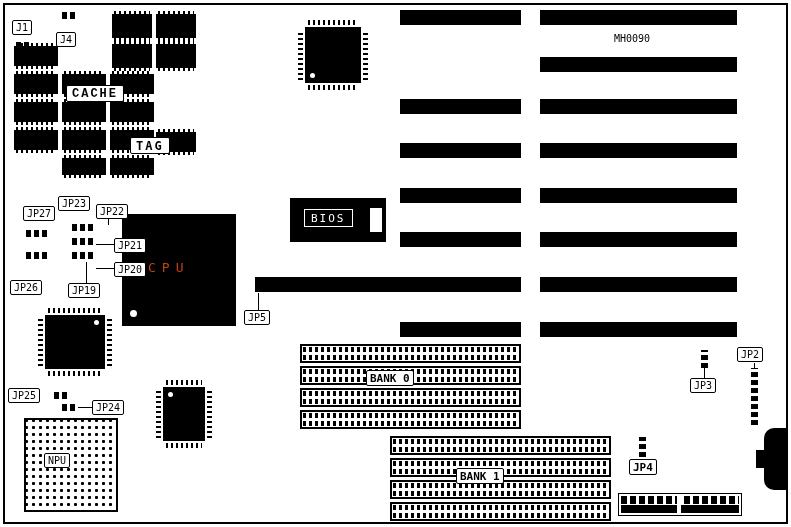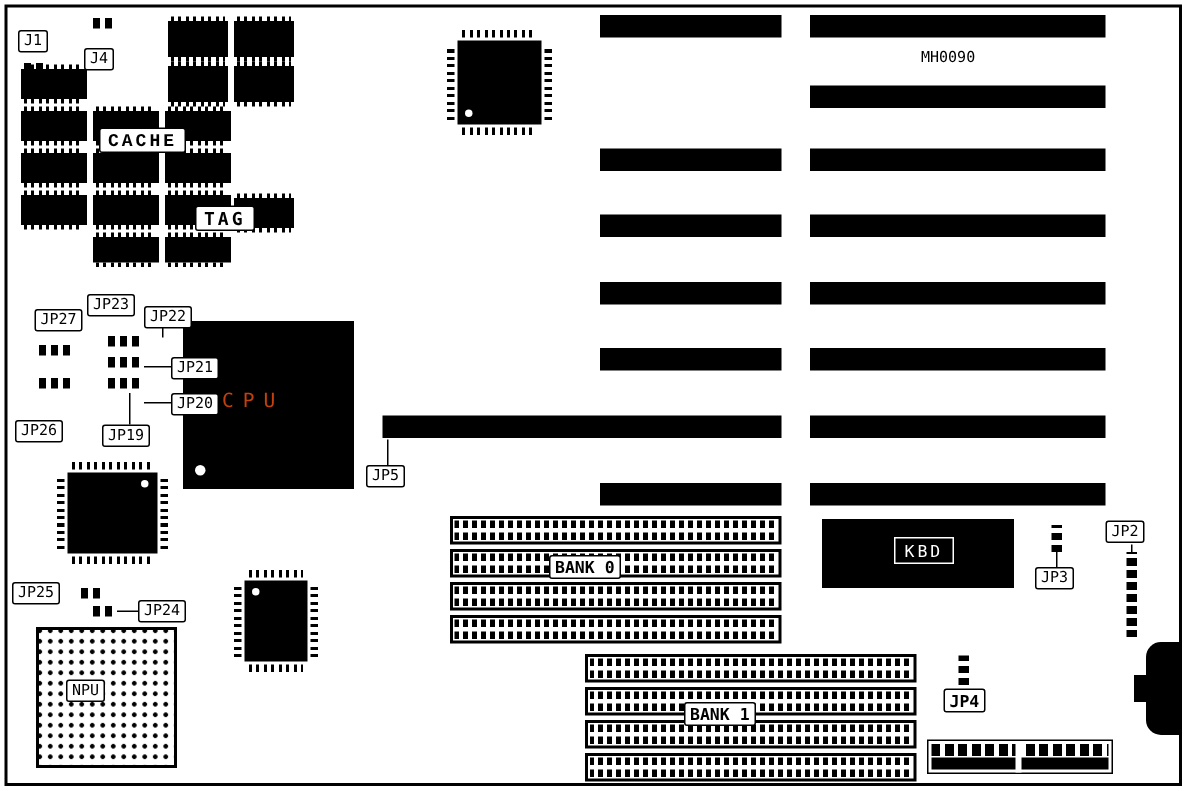--- a/index.html
+++ b/index.html
@@ -159,20 +159,24 @@
 
   <div class="qfp" style="left:298px;top:20px;width:70px;height:70px;">
     <div class="pt"></div>
     <div class="pb"></div>
     <div class="pl"></div>
     <div class="pr"></div>
     <div class="die"></div>
     <div class="dot" style="left:12px;bottom:12px;width:5px;height:5px;"></div>
   </div>
 
+  <div class="bigchip" style="left:290px;top:198px;width:96px;height:44px;">
+    <span class="framed" style="left:14px;top:11px;">BIOS</span>
+    <div style="position:absolute;right:4px;top:10px;width:12px;height:24px;background:#fff;"></div>
+  </div>
 
   <div class="label" style="left:8px;top:388px;text-align:right;">JP25</div>
   <div class="jh" style="left:54px;top:392px;width:13px;"></div>
   <div class="jh" style="left:62px;top:404px;width:16px;"></div>
   <div class="line" style="left:78px;top:407px;width:14px;height:1px;"></div>
   <div class="label" style="left:92px;top:400px;">JP24</div>
 
   <div class="pga" style="left:24px;top:418px;width:94px;height:94px;"></div>
   <div class="label" style="left:44px;top:453px;">NPU</div>
 
@@ -181,23 +185,20 @@
   <div class="simm" style="left:300px;top:388px;width:221px;"></div>
   <div class="simm" style="left:300px;top:410px;width:221px;"></div>
   <div class="label bold" style="left:366px;top:370px;">BANK 0</div>
 
   <div class="simm" style="left:390px;top:436px;width:221px;"></div>
   <div class="simm" style="left:390px;top:458px;width:221px;"></div>
   <div class="simm" style="left:390px;top:480px;width:221px;"></div>
   <div class="simm" style="left:390px;top:502px;width:221px;"></div>
   <div class="label bold" style="left:456px;top:468px;">BANK 1</div>
 
-  <div class="bigchip" style="left:548px;top:346px;width:128px;height:46px;">
-    <span class="framed" style="left:48px;top:12px;">KBD</span>
-  </div>
 
   <div class="jv" style="left:701px;top:350px;height:18px;"></div>
   <div class="line" style="left:704px;top:368px;width:1px;height:10px;"></div>
   <div class="label" style="left:690px;top:378px;">JP3</div>
 
   <div class="label" style="left:737px;top:347px;">JP2</div>
   <div class="line" style="left:754px;top:363px;width:1px;height:5px;"></div>
   <div class="jv" style="left:751px;top:368px;height:57px;"></div>
 
   <div class="jv" style="left:639px;top:437px;height:20px;"></div>

